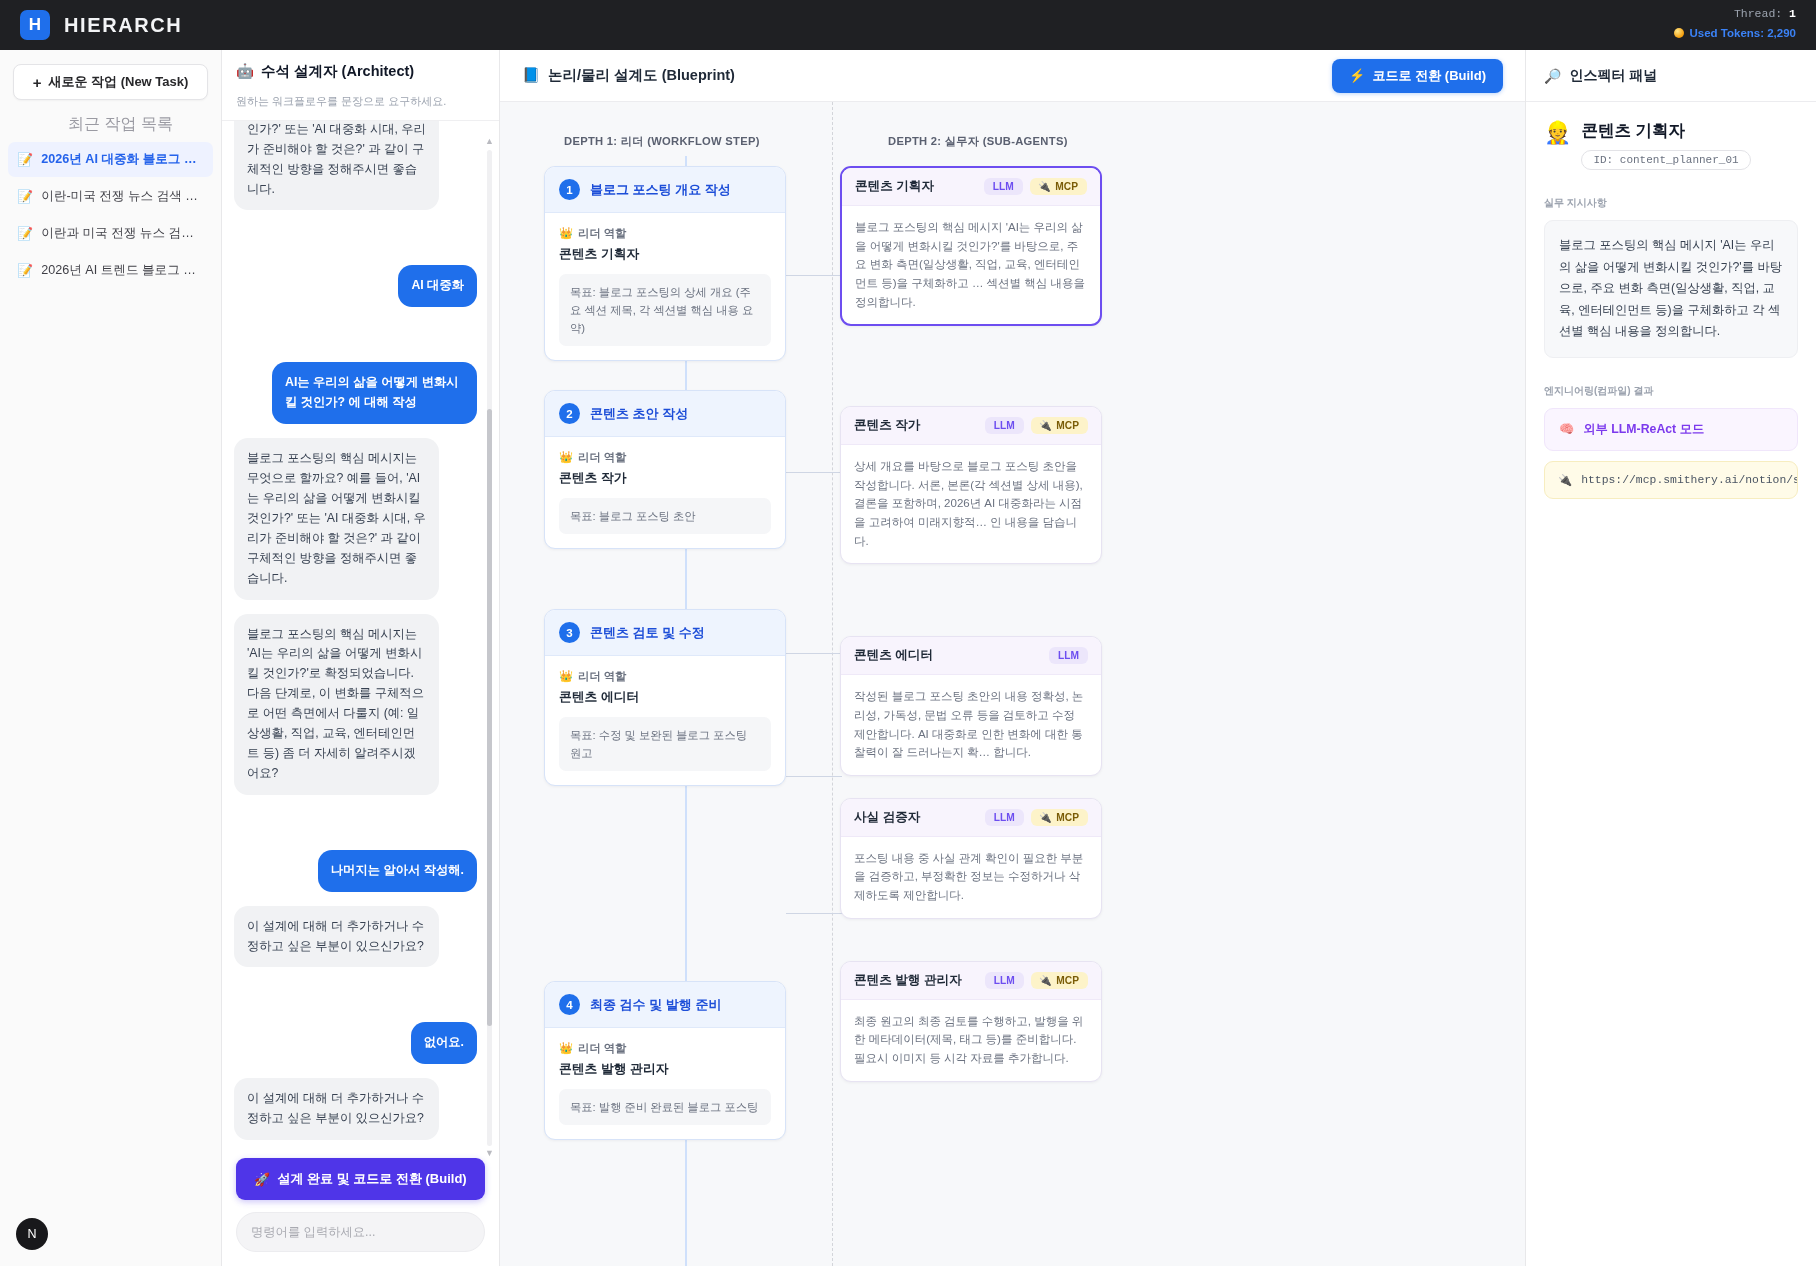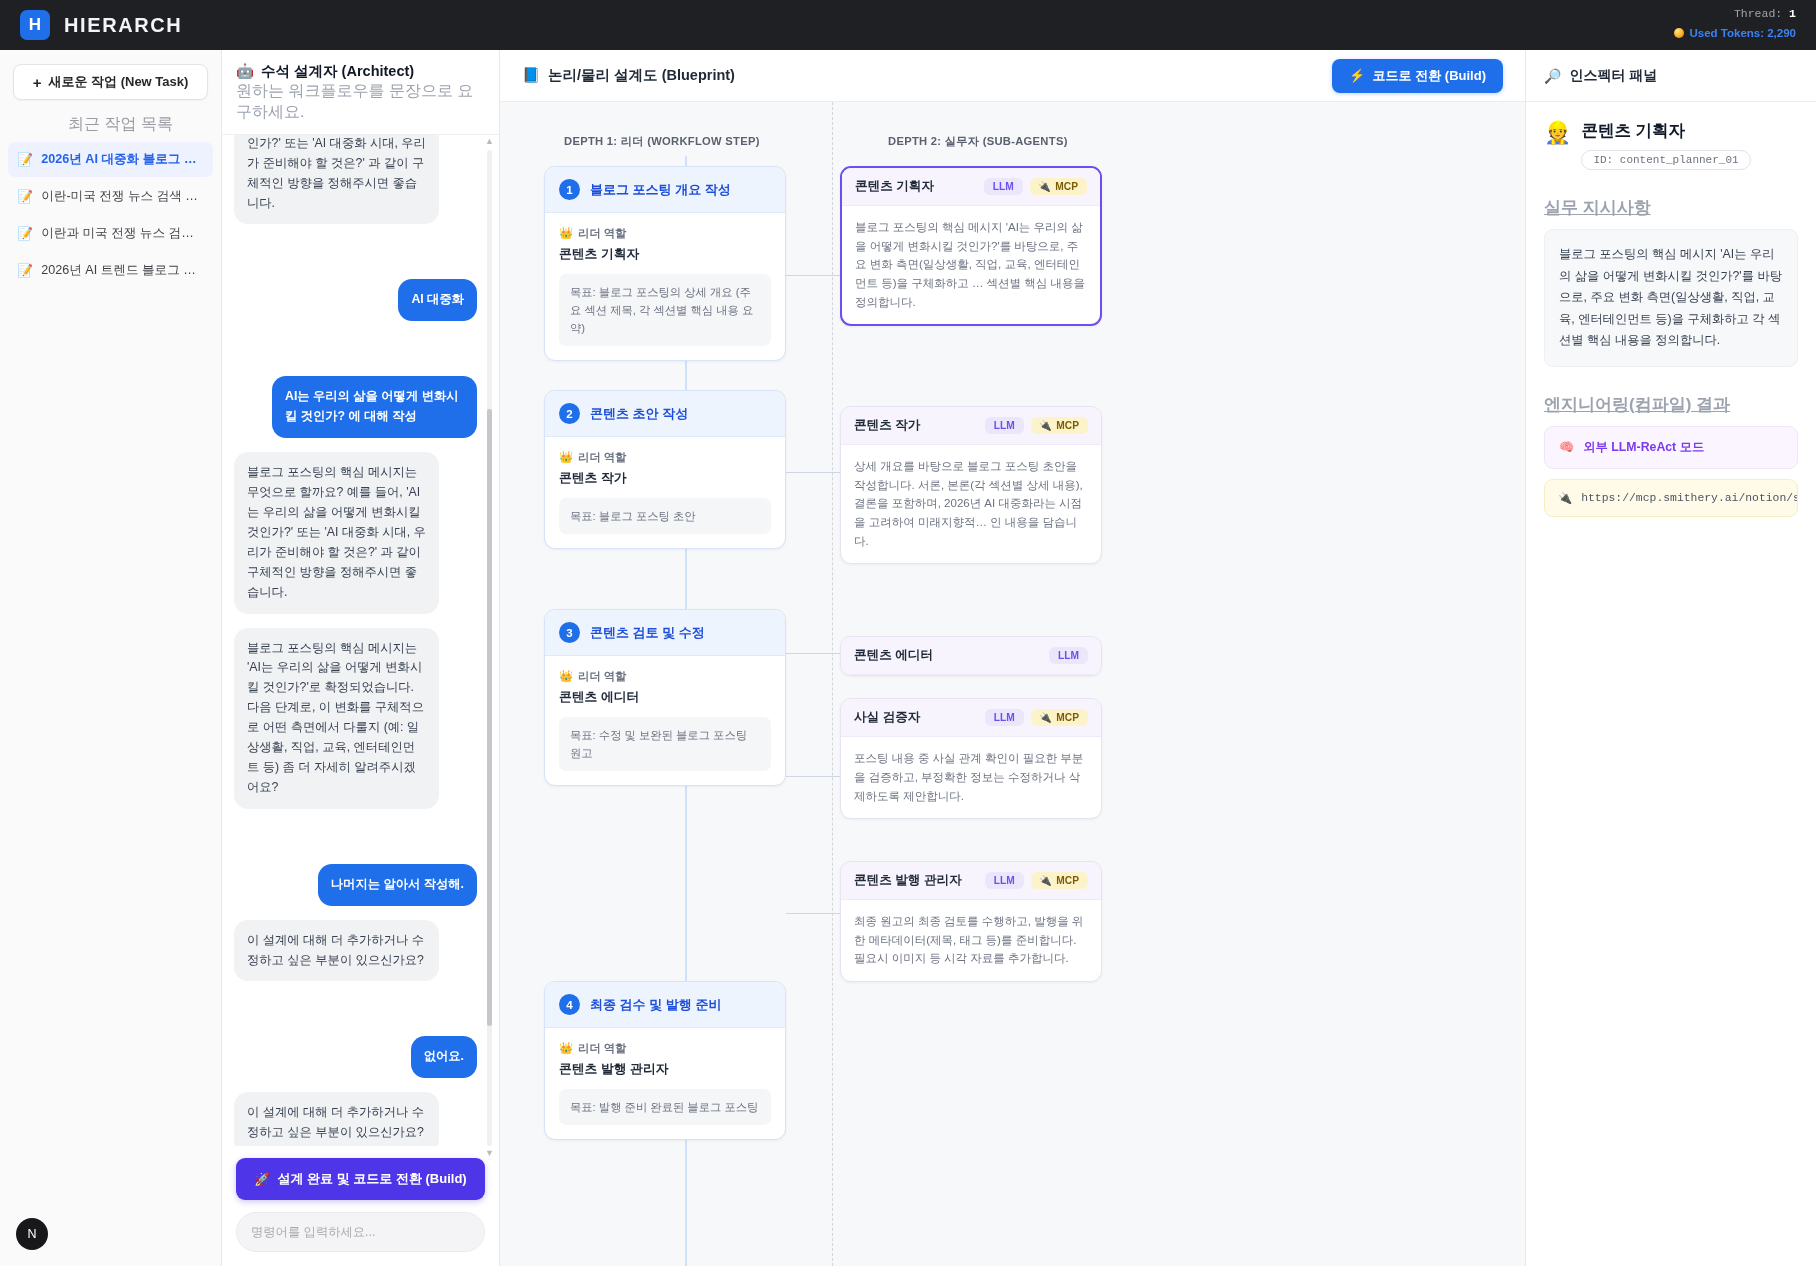--- a/index.html
+++ b/index.html
@@ -106,21 +106,21 @@
   }
   .chat-header {
     padding: 12px 14px 11px 14px;
     border-bottom: 1px solid #efeff1;
     background: #fff;
   }
   .chat-title {
     font-size: 14.5px; font-weight: bold; color: #111827;
     display: flex; align-items: center; gap: 7px;
   }
-  .chat-sub { font-size: 16px; color: #9ca3af; margin-top: 0; }
+  .chat-sub { font-size: 11px; color: #9ca3af; margin-top: 13px; }
 
   .chat-scroll {
     flex: 1 1 auto; overflow: hidden;
     padding: 0 22px 6px 12px;
     position: relative;
   }
   .msg-wrap { display: flex; margin-bottom: 14px; }
   .msg-wrap.bot { justify-content: flex-start; }
   .msg-wrap.user { justify-content: flex-end; }
   .bubble {
@@ -296,23 +296,22 @@
   .insp-agent-emoji { font-size: 22px; line-height: 1; margin-top: 2px; }
   .insp-agent-name { font-size: 16.5px; font-weight: bold; color: #111827; }
   .insp-id {
     display: inline-block; margin-top: 8px;
     border: 1px solid #e3e3e7; border-radius: 11px;
     padding: 3px 11px;
     font-size: 11px; color: #6b7280;
     font-family: "Liberation Mono", "DejaVu Sans Mono", monospace;
   }
   .insp-section-label {
-    font-size: 17px; color: #9ca3af; font-weight: bold;
+    font-size: 10px; color: #9ca3af; font-weight: bold;
     margin: 26px 0 10px 0;
-    text-decoration: underline;
   }
   .insp-instruction {
     background: #f7f8fa; border: 1px solid #eeeff2; border-radius: 9px;
     padding: 14px 14px; font-size: 12.3px; color: #374151; line-height: 1.75;
   }
   .insp-chip {
     background: #faf5ff; border: 1px solid #f0e6fb; border-radius: 9px;
     padding: 12px 14px; margin-bottom: 10px;
     display: flex; align-items: center; gap: 9px;
     font-size: 12.3px; font-weight: bold; color: #7c3aed;
@@ -553,20 +552,21 @@
             <div class="agent-desc">상세 개요를 바탕으로 블로그 포스팅 초안을 작성합니다. 서론, 본론(각 섹션별 상세 내용), 결론을 포함하며, 2026년 AI 대중화라는 시점을 고려하여 미래지향적… 인 내용을 담습니다.</div>
           </div>
 
           <div class="agent-card" style="margin-bottom:22px;">
             <div class="agent-head">
               <div class="agent-name">콘텐츠 에디터</div>
               <div class="badges">
                 <span class="badge llm">LLM</span>
               </div>
             </div>
+            <div class="agent-desc">작성된 블로그 포스팅 초안의 내용 정확성, 논리성, 가독성, 문법 오류 등을 검토하고 수정 제안합니다. AI 대중화로 인한 변화에 대한 통찰력이 잘 드러나는지 확… 합니다.</div>
           </div>
 
           <div class="agent-card" style="margin-bottom:42px;">
             <div class="agent-head">
               <div class="agent-name">사실 검증자</div>
               <div class="badges">
                 <span class="badge llm">LLM</span>
                 <span class="badge mcp">
                   <span>🔌</span>
                   <span>MCP</span>

